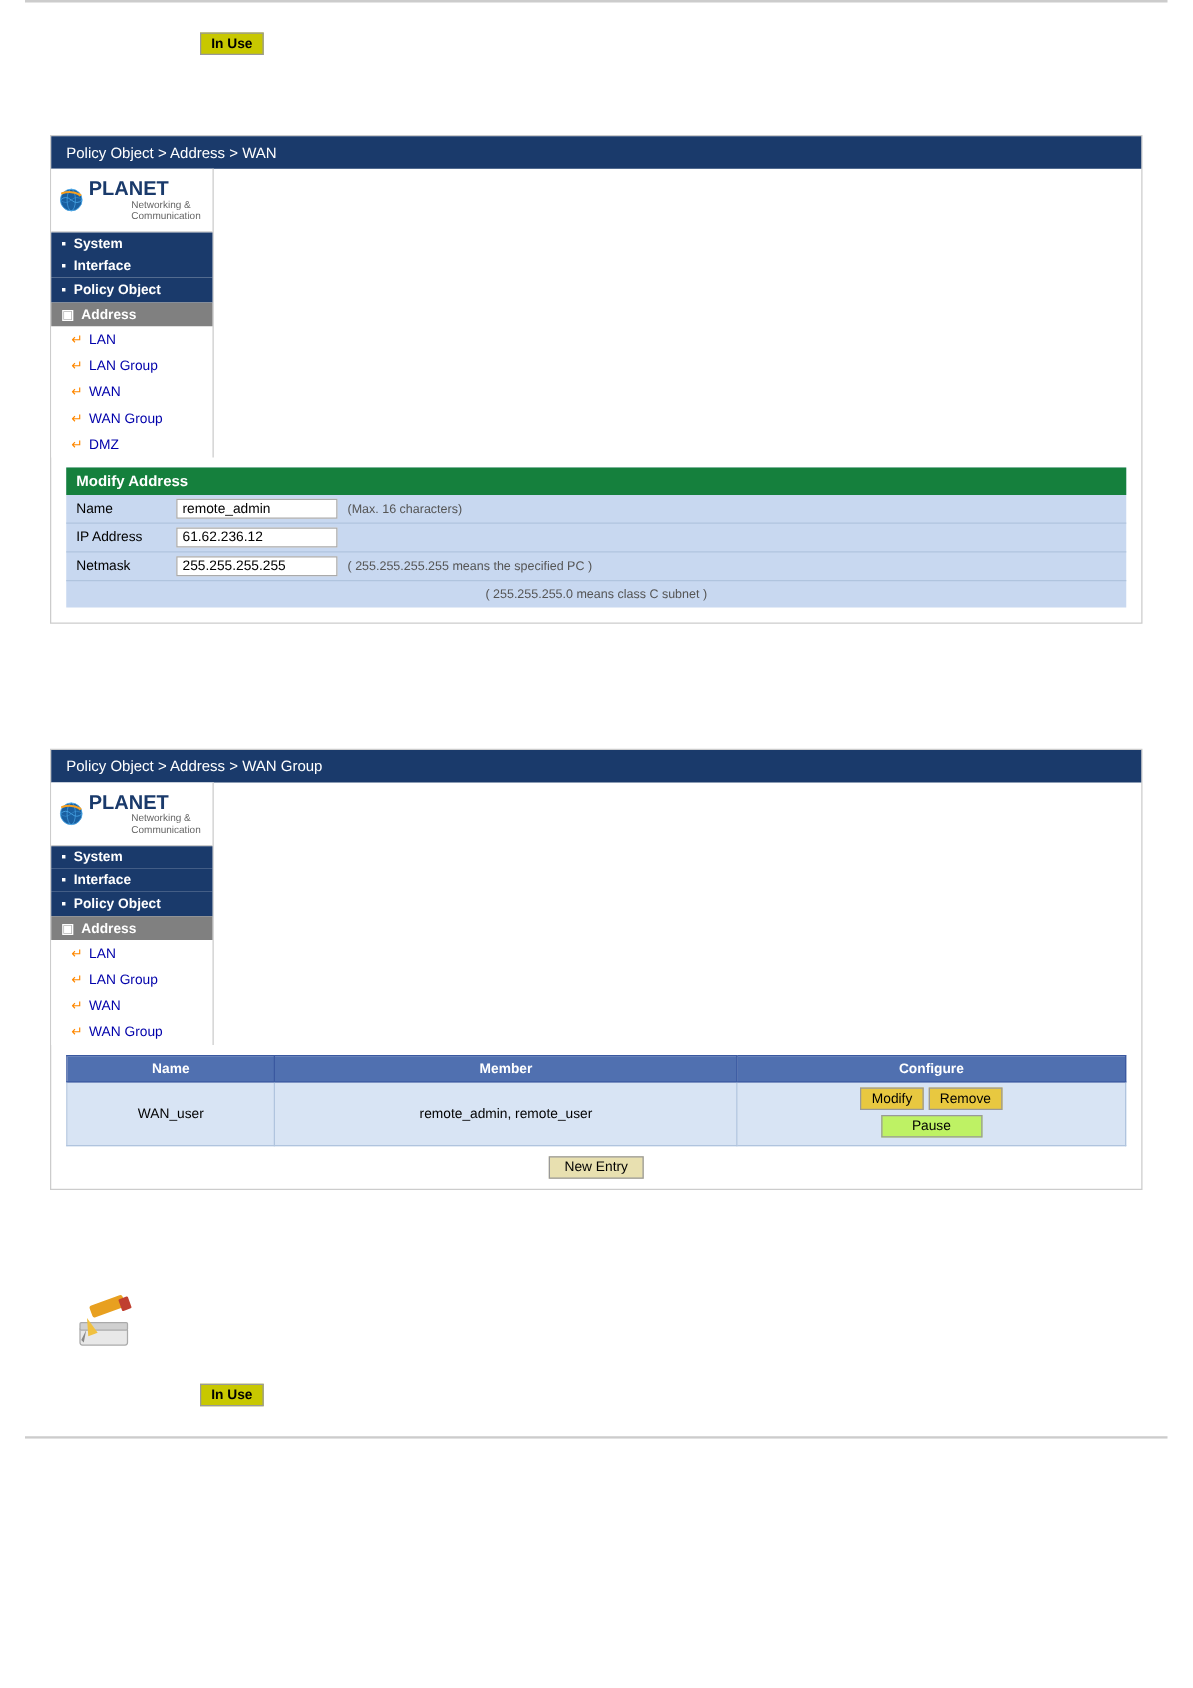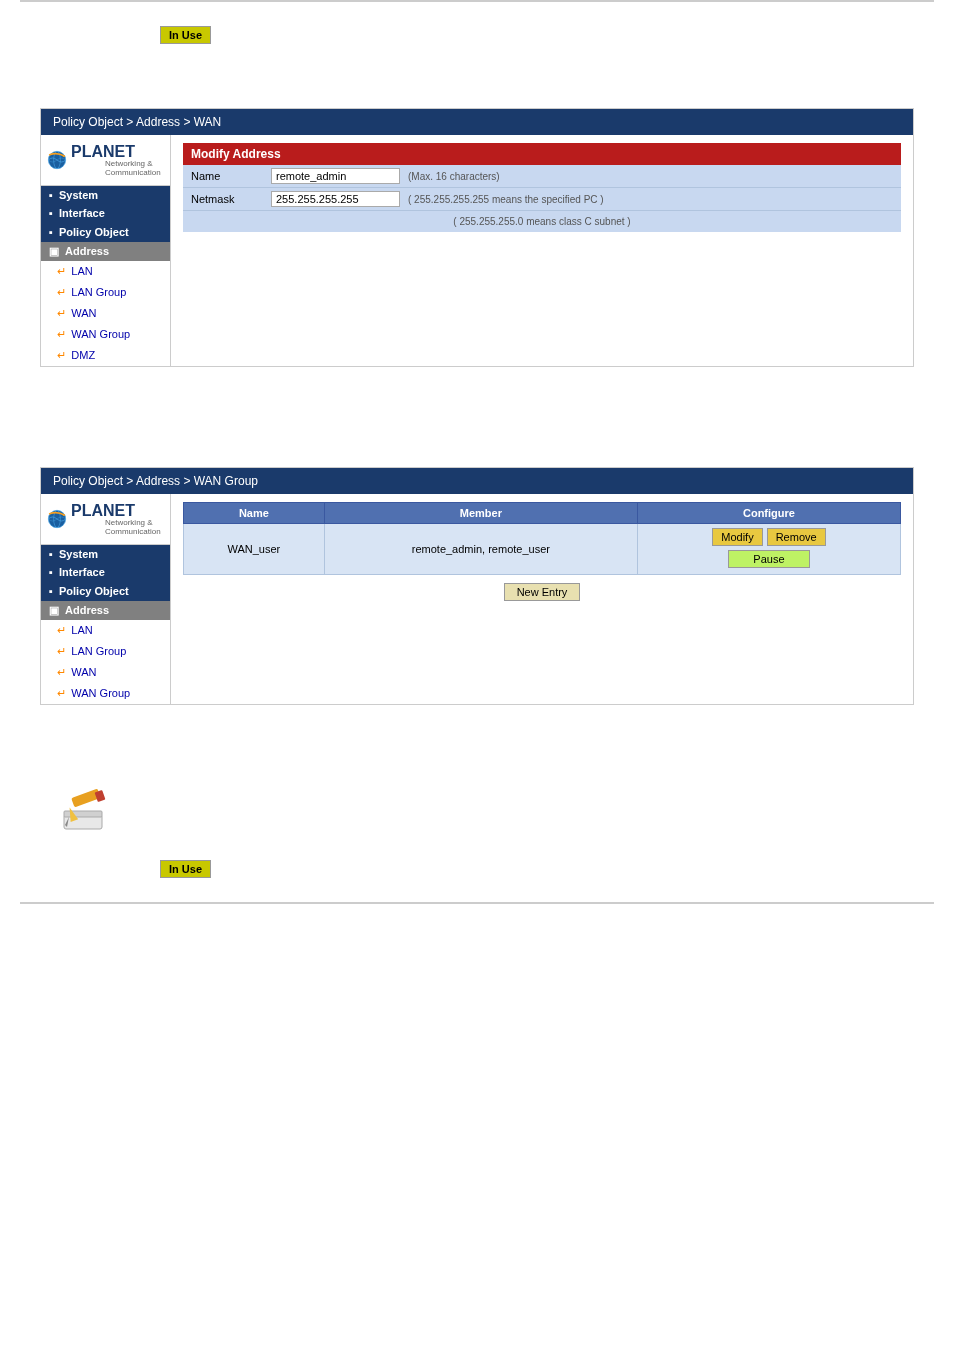--- a/index.html
+++ b/index.html
@@ -46,21 +46,21 @@
     .header-bar {
       background: #1a3a6b;
       color: #fff;
       padding: 6px 12px;
       font-size: 12px;
     }
 
     
     .screen-layout {
       display: flex;
-      flex-direction: row;
+      flex-direction: column;
     }
 
     
     .sidebar {
       width: 130px;
       min-width: 130px;
       background: #fff;
       border-right: 1px solid #ccc;
       padding: 0;
     }
@@ -126,21 +126,21 @@
     }
 
     
     .form-section {
       background: #c8d8f0;
       padding: 0;
       margin-bottom: 4px;
     }
 
     .form-title-bar {
-      background: #b91c1c;
+      background: #15803d;
       color: #fff;
       padding: 4px 8px;
       font-size: 12px;
       font-weight: bold;
     }
 
     .form-row {
       display: flex;
       align-items: center;
       padding: 3px 8px;
@@ -379,20 +379,24 @@
           <div class="form-title-bar">
             <span>Modify Address</span>
           </div>
 
           <div class="form-row">
             <span class="form-label">Name</span>
             <input class="form-input" type="text" value="remote_admin" style="">
             <span class="form-hint">(Max. 16 characters)</span>
           </div>
 
+          <div class="form-row">
+            <span class="form-label">IP Address</span>
+            <input class="form-input" type="text" value="61.62.236.12" style="">
+          </div>
 
           <div class="form-row">
             <span class="form-label">Netmask</span>
             <input class="form-input" type="text" value="255.255.255.255" style="">
             <span class="form-hint">( 255.255.255.255 means the specified PC )</span>
           </div>
 
           <div class="form-row">
             <span class="form-note" style="width:100%;">( 255.255.255.0 means class C subnet )</span>
           </div>

